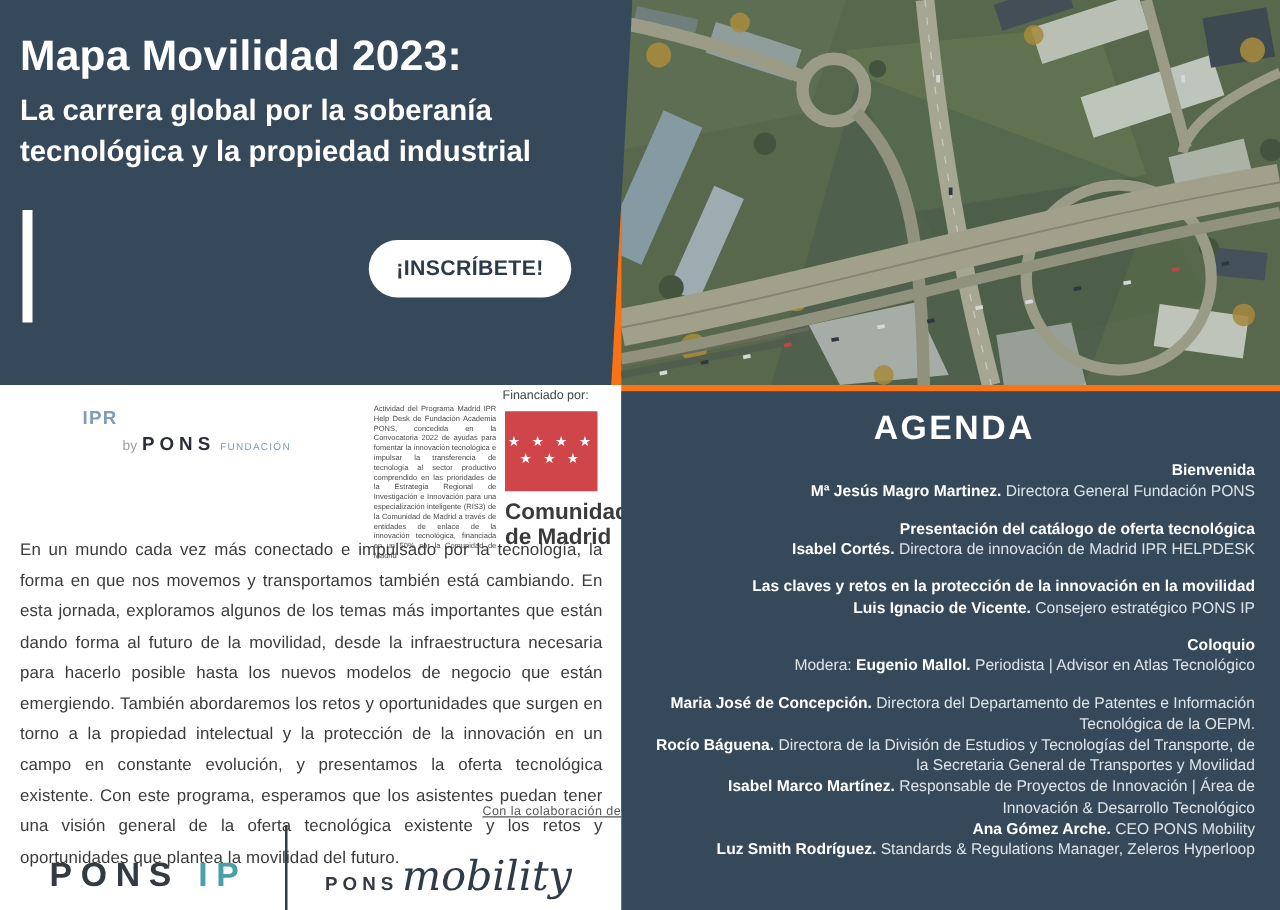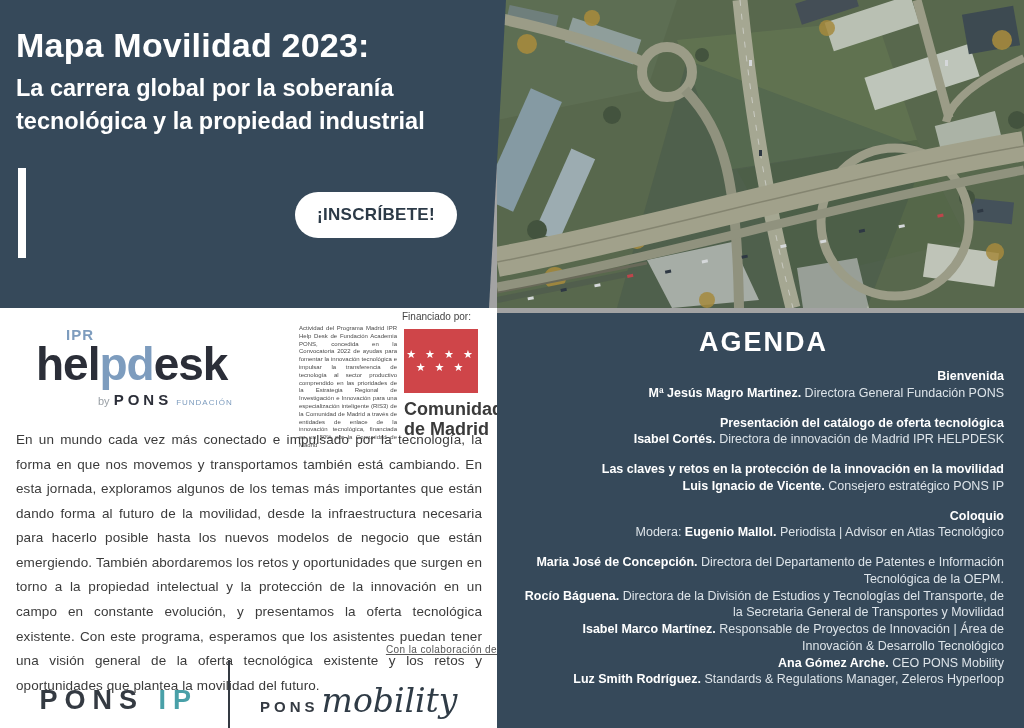--- a/index.html
+++ b/index.html
@@ -1,17 +1,17 @@
 <!DOCTYPE html>
 <html><head>
 <meta charset="utf-8">
 <style>
   * { margin:0; padding:0; box-sizing:border-box; }
   html,body { width:1024px; height:728px; background:#ffffff; font-family:"Liberation Sans", sans-serif; overflow:hidden; }
-  #flyer { position:relative; width:1024px; height:649px; background:#a3a3a3; }
+  #flyer { position:relative; width:1024px; height:649px; background:#f97316; }
 
   
   .panel-hero {
     position:absolute; left:0; top:0; width:506px; height:308px;
     background:#36495a; color:#fff;
     clip-path:polygon(0 0, 100% 0, calc(100% - 17px) 100%, 0 100%);
     z-index:3;
   }
   .hero-title { position:absolute; left:16px; top:26px; font-size:34px; font-weight:bold; letter-spacing:0.2px; }
   .hero-subtitle { position:absolute; left:16px; top:72px; width:462px; font-size:23.5px; font-weight:bold; line-height:1.4; }
@@ -161,21 +161,20 @@
     <div class="event-block">
       <div class="event-bar"></div>
     </div>
     <button class="cta-button">¡INSCRÍBETE!</button>
   </div>
 
   <div class="panel-white">
 
     <div class="ipr-logo">
       <div class="ipr-top">IPR</div>
-      <div class="ipr-word"><span>hel</span><span class="pd">pd</span><span>esk</span></div>
       <div class="ipr-by"><span>by</span><span class="pons">PONS</span><span class="fundacion">FUNDACIÓN</span></div>
     </div>
 
     <div class="disclaimer">Actividad del Programa Madrid IPR Help Desk de Fundación Academia PONS, concedida en la Convocatoria 2022 de ayudas para fomentar la innovación tecnológica e impulsar la transferencia de tecnología al sector productivo comprendido en las prioridades de la Estrategia Regional de Investigación e Innovación para una especialización inteligente (RIS3) de la Comunidad de Madrid a través de entidades de enlace de la innovación tecnológica, financiada en un 50% por la Comunidad de Madrid</div>
 
     <div class="funding-label">Financiado por:</div>
     <div class="cm-flag">
       <div class="cm-stars">★ ★ ★ ★</div>
       <div class="cm-stars">★ ★ ★</div>
     </div>

